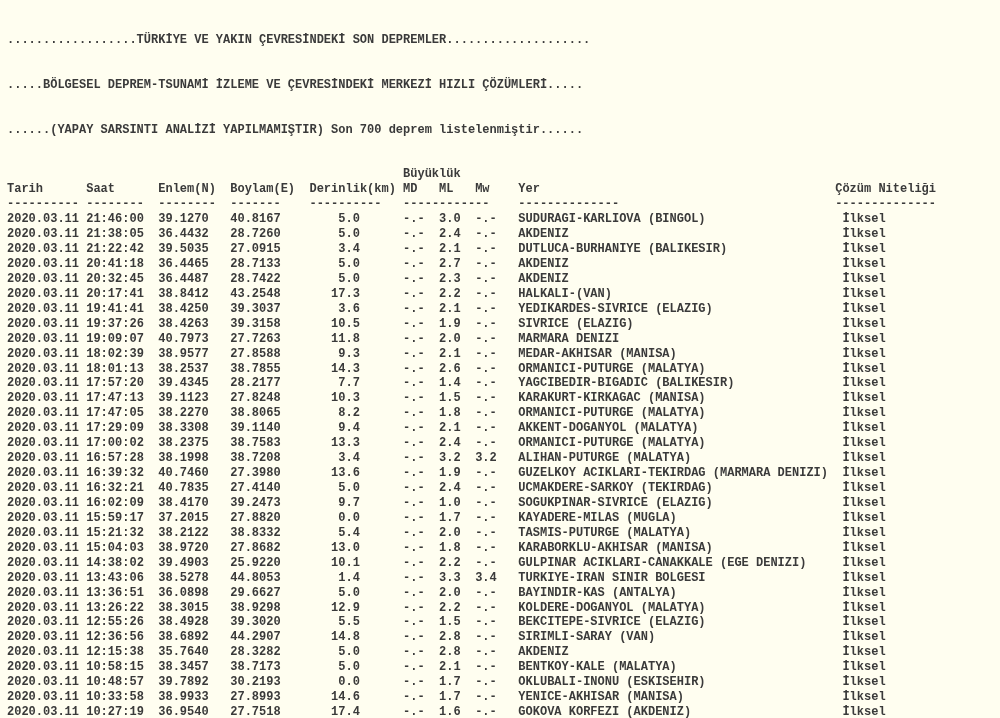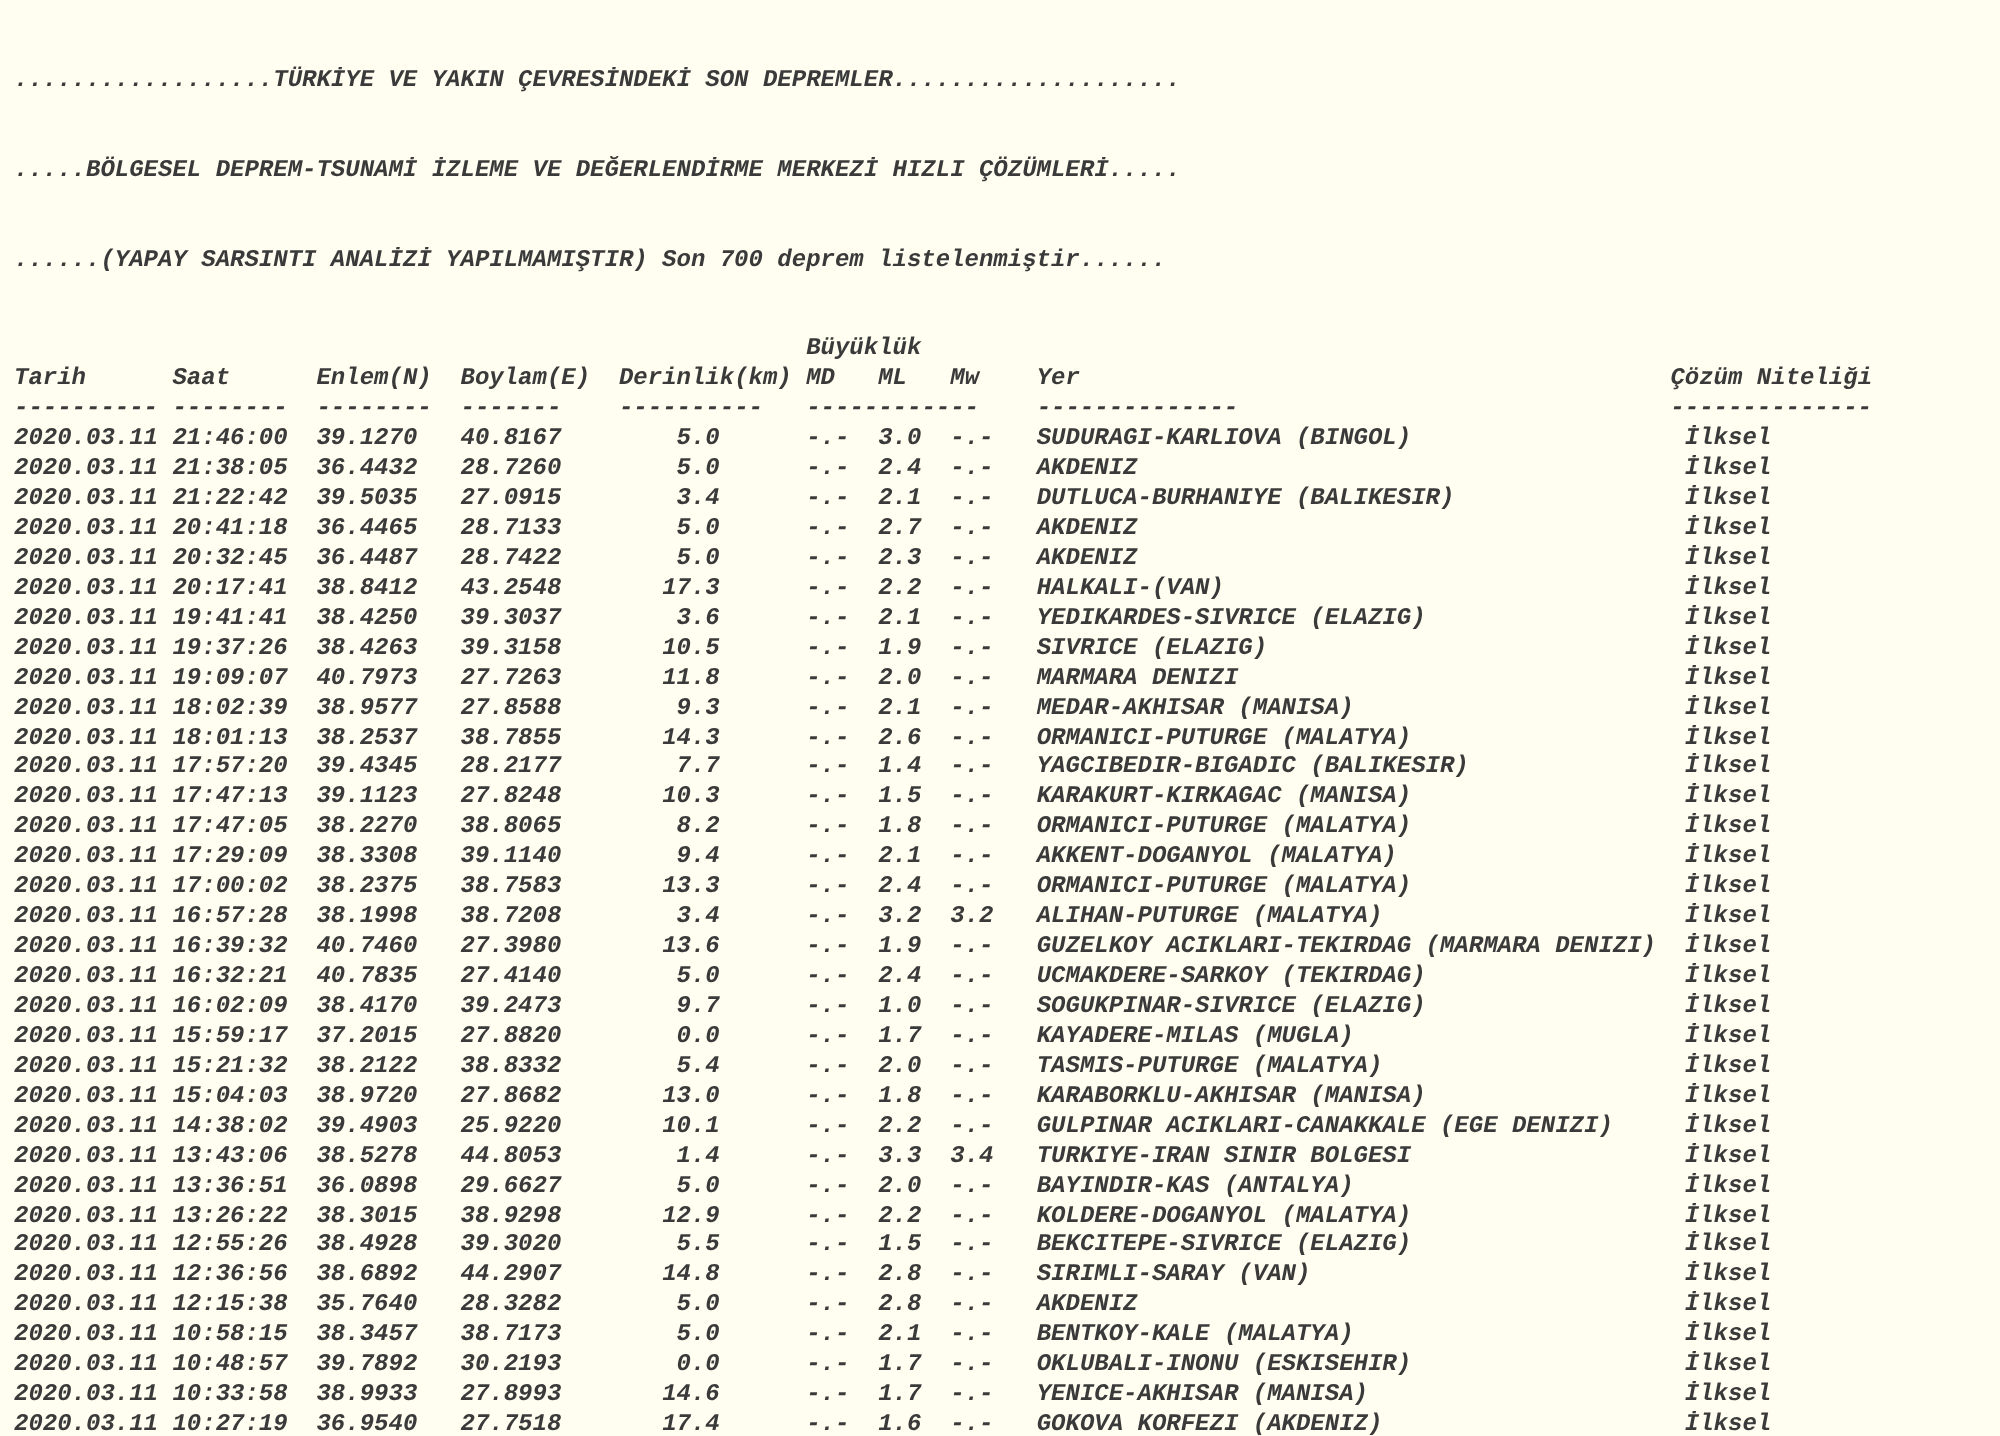--- a/index.html
+++ b/index.html
@@ -11,24 +11,24 @@
   }
   #app {
     font-family: "Liberation Mono", "DejaVu Sans Mono", monospace;
     font-size: 12px;
     line-height: 14.93px;
     font-weight: 700;
     color: #3a3a3a;
     white-space: pre;
     padding: 3px 0 0 7px;
   }
-  .line { white-space: pre; font-style: italic; }
+  .line { white-space: pre; }
   .line span { white-space: pre; }
 </style>
 </head>
 <body>
 
 <div id="app">
   <div class="line">..................TÜRKİYE VE YAKIN ÇEVRESİNDEKİ SON DEPREMLER....................</div>
-  <div class="line">.....BÖLGESEL DEPREM-TSUNAMİ İZLEME VE DEĞERLENDİRME MERKEZİ HIZLI ÇÖZÜMLERİ.....</div>
+  <div class="line">.....BÖLGESEL DEPREM-TSUNAMİ İZLEME VE ÇEVRESİNDEKİ MERKEZİ HIZLI ÇÖZÜMLERİ.....</div>
   <div class="line">......(YAPAY SARSINTI ANALİZİ YAPILMAMIŞTIR) Son 700 deprem listelenmiştir......</div>
   <div id="table"><div class="line"><span>                                                       Büyüklük</span></div><div class="line"><span>Tarih      </span><span>Saat      </span><span>Enlem(N)  </span><span>Boylam(E)  </span><span>Derinlik(km) </span><span>MD   </span><span>ML   </span><span>Mw    </span><span>Yer                                         </span><span>Çözüm Niteliği</span></div><div class="line"><span>---------- </span><span>--------  </span><span>--------  </span><span>-------    </span><span>----------   </span><span>------------    </span><span>--------------                              </span><span>--------------</span></div><div class="line"><span>2020.03.11 </span><span>21:46:00  </span><span>39.1270   </span><span>40.8167    </span><span>    5.0      </span><span>-.-  </span><span>3.0  </span><span>-.-   </span><span>SUDURAGI-KARLIOVA (BINGOL)                   </span><span>İlksel</span></div><div class="line"><span>2020.03.11 </span><span>21:38:05  </span><span>36.4432   </span><span>28.7260    </span><span>    5.0      </span><span>-.-  </span><span>2.4  </span><span>-.-   </span><span>AKDENIZ                                      </span><span>İlksel</span></div><div class="line"><span>2020.03.11 </span><span>21:22:42  </span><span>39.5035   </span><span>27.0915    </span><span>    3.4      </span><span>-.-  </span><span>2.1  </span><span>-.-   </span><span>DUTLUCA-BURHANIYE (BALIKESIR)                </span><span>İlksel</span></div><div class="line"><span>2020.03.11 </span><span>20:41:18  </span><span>36.4465   </span><span>28.7133    </span><span>    5.0      </span><span>-.-  </span><span>2.7  </span><span>-.-   </span><span>AKDENIZ                                      </span><span>İlksel</span></div><div class="line"><span>2020.03.11 </span><span>20:32:45  </span><span>36.4487   </span><span>28.7422    </span><span>    5.0      </span><span>-.-  </span><span>2.3  </span><span>-.-   </span><span>AKDENIZ                                      </span><span>İlksel</span></div><div class="line"><span>2020.03.11 </span><span>20:17:41  </span><span>38.8412   </span><span>43.2548    </span><span>   17.3      </span><span>-.-  </span><span>2.2  </span><span>-.-   </span><span>HALKALI-(VAN)                                </span><span>İlksel</span></div><div class="line"><span>2020.03.11 </span><span>19:41:41  </span><span>38.4250   </span><span>39.3037    </span><span>    3.6      </span><span>-.-  </span><span>2.1  </span><span>-.-   </span><span>YEDIKARDES-SIVRICE (ELAZIG)                  </span><span>İlksel</span></div><div class="line"><span>2020.03.11 </span><span>19:37:26  </span><span>38.4263   </span><span>39.3158    </span><span>   10.5      </span><span>-.-  </span><span>1.9  </span><span>-.-   </span><span>SIVRICE (ELAZIG)                             </span><span>İlksel</span></div><div class="line"><span>2020.03.11 </span><span>19:09:07  </span><span>40.7973   </span><span>27.7263    </span><span>   11.8      </span><span>-.-  </span><span>2.0  </span><span>-.-   </span><span>MARMARA DENIZI                               </span><span>İlksel</span></div><div class="line"><span>2020.03.11 </span><span>18:02:39  </span><span>38.9577   </span><span>27.8588    </span><span>    9.3      </span><span>-.-  </span><span>2.1  </span><span>-.-   </span><span>MEDAR-AKHISAR (MANISA)                       </span><span>İlksel</span></div><div class="line"><span>2020.03.11 </span><span>18:01:13  </span><span>38.2537   </span><span>38.7855    </span><span>   14.3      </span><span>-.-  </span><span>2.6  </span><span>-.-   </span><span>ORMANICI-PUTURGE (MALATYA)                   </span><span>İlksel</span></div><div class="line"><span>2020.03.11 </span><span>17:57:20  </span><span>39.4345   </span><span>28.2177    </span><span>    7.7      </span><span>-.-  </span><span>1.4  </span><span>-.-   </span><span>YAGCIBEDIR-BIGADIC (BALIKESIR)               </span><span>İlksel</span></div><div class="line"><span>2020.03.11 </span><span>17:47:13  </span><span>39.1123   </span><span>27.8248    </span><span>   10.3      </span><span>-.-  </span><span>1.5  </span><span>-.-   </span><span>KARAKURT-KIRKAGAC (MANISA)                   </span><span>İlksel</span></div><div class="line"><span>2020.03.11 </span><span>17:47:05  </span><span>38.2270   </span><span>38.8065    </span><span>    8.2      </span><span>-.-  </span><span>1.8  </span><span>-.-   </span><span>ORMANICI-PUTURGE (MALATYA)                   </span><span>İlksel</span></div><div class="line"><span>2020.03.11 </span><span>17:29:09  </span><span>38.3308   </span><span>39.1140    </span><span>    9.4      </span><span>-.-  </span><span>2.1  </span><span>-.-   </span><span>AKKENT-DOGANYOL (MALATYA)                    </span><span>İlksel</span></div><div class="line"><span>2020.03.11 </span><span>17:00:02  </span><span>38.2375   </span><span>38.7583    </span><span>   13.3      </span><span>-.-  </span><span>2.4  </span><span>-.-   </span><span>ORMANICI-PUTURGE (MALATYA)                   </span><span>İlksel</span></div><div class="line"><span>2020.03.11 </span><span>16:57:28  </span><span>38.1998   </span><span>38.7208    </span><span>    3.4      </span><span>-.-  </span><span>3.2  </span><span>3.2   </span><span>ALIHAN-PUTURGE (MALATYA)                     </span><span>İlksel</span></div><div class="line"><span>2020.03.11 </span><span>16:39:32  </span><span>40.7460   </span><span>27.3980    </span><span>   13.6      </span><span>-.-  </span><span>1.9  </span><span>-.-   </span><span>GUZELKOY ACIKLARI-TEKIRDAG (MARMARA DENIZI)  </span><span>İlksel</span></div><div class="line"><span>2020.03.11 </span><span>16:32:21  </span><span>40.7835   </span><span>27.4140    </span><span>    5.0      </span><span>-.-  </span><span>2.4  </span><span>-.-   </span><span>UCMAKDERE-SARKOY (TEKIRDAG)                  </span><span>İlksel</span></div><div class="line"><span>2020.03.11 </span><span>16:02:09  </span><span>38.4170   </span><span>39.2473    </span><span>    9.7      </span><span>-.-  </span><span>1.0  </span><span>-.-   </span><span>SOGUKPINAR-SIVRICE (ELAZIG)                  </span><span>İlksel</span></div><div class="line"><span>2020.03.11 </span><span>15:59:17  </span><span>37.2015   </span><span>27.8820    </span><span>    0.0      </span><span>-.-  </span><span>1.7  </span><span>-.-   </span><span>KAYADERE-MILAS (MUGLA)                       </span><span>İlksel</span></div><div class="line"><span>2020.03.11 </span><span>15:21:32  </span><span>38.2122   </span><span>38.8332    </span><span>    5.4      </span><span>-.-  </span><span>2.0  </span><span>-.-   </span><span>TASMIS-PUTURGE (MALATYA)                     </span><span>İlksel</span></div><div class="line"><span>2020.03.11 </span><span>15:04:03  </span><span>38.9720   </span><span>27.8682    </span><span>   13.0      </span><span>-.-  </span><span>1.8  </span><span>-.-   </span><span>KARABORKLU-AKHISAR (MANISA)                  </span><span>İlksel</span></div><div class="line"><span>2020.03.11 </span><span>14:38:02  </span><span>39.4903   </span><span>25.9220    </span><span>   10.1      </span><span>-.-  </span><span>2.2  </span><span>-.-   </span><span>GULPINAR ACIKLARI-CANAKKALE (EGE DENIZI)     </span><span>İlksel</span></div><div class="line"><span>2020.03.11 </span><span>13:43:06  </span><span>38.5278   </span><span>44.8053    </span><span>    1.4      </span><span>-.-  </span><span>3.3  </span><span>3.4   </span><span>TURKIYE-IRAN SINIR BOLGESI                   </span><span>İlksel</span></div><div class="line"><span>2020.03.11 </span><span>13:36:51  </span><span>36.0898   </span><span>29.6627    </span><span>    5.0      </span><span>-.-  </span><span>2.0  </span><span>-.-   </span><span>BAYINDIR-KAS (ANTALYA)                       </span><span>İlksel</span></div><div class="line"><span>2020.03.11 </span><span>13:26:22  </span><span>38.3015   </span><span>38.9298    </span><span>   12.9      </span><span>-.-  </span><span>2.2  </span><span>-.-   </span><span>KOLDERE-DOGANYOL (MALATYA)                   </span><span>İlksel</span></div><div class="line"><span>2020.03.11 </span><span>12:55:26  </span><span>38.4928   </span><span>39.3020    </span><span>    5.5      </span><span>-.-  </span><span>1.5  </span><span>-.-   </span><span>BEKCITEPE-SIVRICE (ELAZIG)                   </span><span>İlksel</span></div><div class="line"><span>2020.03.11 </span><span>12:36:56  </span><span>38.6892   </span><span>44.2907    </span><span>   14.8      </span><span>-.-  </span><span>2.8  </span><span>-.-   </span><span>SIRIMLI-SARAY (VAN)                          </span><span>İlksel</span></div><div class="line"><span>2020.03.11 </span><span>12:15:38  </span><span>35.7640   </span><span>28.3282    </span><span>    5.0      </span><span>-.-  </span><span>2.8  </span><span>-.-   </span><span>AKDENIZ                                      </span><span>İlksel</span></div><div class="line"><span>2020.03.11 </span><span>10:58:15  </span><span>38.3457   </span><span>38.7173    </span><span>    5.0      </span><span>-.-  </span><span>2.1  </span><span>-.-   </span><span>BENTKOY-KALE (MALATYA)                       </span><span>İlksel</span></div><div class="line"><span>2020.03.11 </span><span>10:48:57  </span><span>39.7892   </span><span>30.2193    </span><span>    0.0      </span><span>-.-  </span><span>1.7  </span><span>-.-   </span><span>OKLUBALI-INONU (ESKISEHIR)                   </span><span>İlksel</span></div><div class="line"><span>2020.03.11 </span><span>10:33:58  </span><span>38.9933   </span><span>27.8993    </span><span>   14.6      </span><span>-.-  </span><span>1.7  </span><span>-.-   </span><span>YENICE-AKHISAR (MANISA)                      </span><span>İlksel</span></div><div class="line"><span>2020.03.11 </span><span>10:27:19  </span><span>36.9540   </span><span>27.7518    </span><span>   17.4      </span><span>-.-  </span><span>1.6  </span><span>-.-   </span><span>GOKOVA KORFEZI (AKDENIZ)                     </span><span>İlksel</span></div></div>
 </div>
 
 </body></html>

